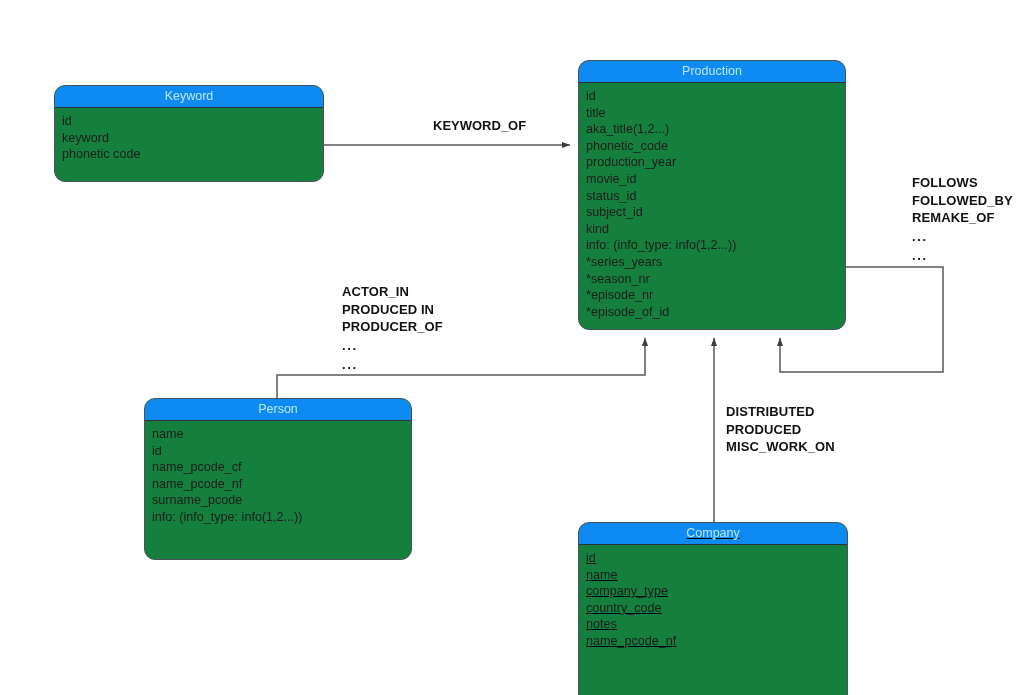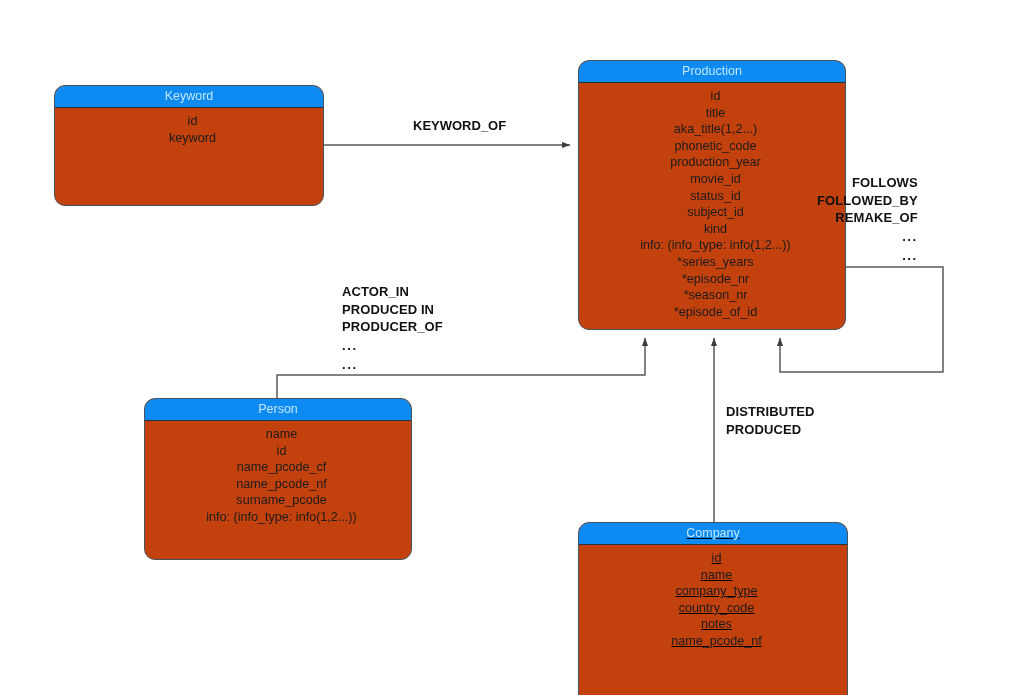--- a/index.html
+++ b/index.html
@@ -20,21 +20,21 @@
     position: absolute;
     left: 0;
     top: 0;
     width: 1024px;
     height: 695px;
   }
   
   .entity {
     position: absolute;
     box-sizing: border-box;
-    background: #c2410c;
+    background: #15803d;
     border: 1.6px solid #49515a;
     border-radius: 11px;
     overflow: hidden;
     z-index: 3;
   }
   .entity-header {
     height: 21px;
     line-height: 21px;
     text-align: center;
     font-size: 12.5px;
@@ -45,21 +45,20 @@
     overflow: hidden;
   }
   .entity-body {
     padding: 5px 0 4px 7px;
   }
   .field {
     font-size: 12.6px;
     line-height: 16.6px;
     color: #1c1c1c;
     white-space: nowrap;
-    text-align: center;
   }
   
   .rel-label {
     position: absolute;
     font-size: 13px;
     font-weight: bold;
     color: #111111;
     line-height: 17.5px;
     letter-spacing: 0.1px;
     white-space: nowrap;
@@ -93,44 +92,45 @@
 
   <path d="M324,145 L570,145" fill="none" stroke="#595959" stroke-width="1.5" marker-end="url(#arrowRight)"></path>
 
   <path d="M277,422 L277,375 L645,375 L645,338" fill="none" stroke="#595959" stroke-width="1.5" marker-end="url(#arrowUp)"></path>
 
   <path d="M714,522 L714,338" fill="none" stroke="#595959" stroke-width="1.5" marker-end="url(#arrowUp)"></path>
 
   <path d="M846,267 L943,267 L943,372 L780,372 L780,338" fill="none" stroke="#595959" stroke-width="1.5" marker-end="url(#arrowUp)"></path>
 </svg>
 
-<div class="entity" style="left:54px; top:85px; width:270px; height:121px;">
+<div class="entity" style="left:54px; top:85px; width:270px; height:97px;">
   <div class="entity-header">Keyword</div>
   <div class="entity-body">
     <div class="field">id</div>
     <div class="field">keyword</div>
+    <div class="field">phonetic code</div>
   </div>
 </div>
 
 <div class="entity" style="left:578px; top:60px; width:268px; height:270px;">
   <div class="entity-header">Production</div>
   <div class="entity-body">
     <div class="field">id</div>
     <div class="field">title</div>
     <div class="field">aka_title(1,2...)</div>
     <div class="field">phonetic_code</div>
     <div class="field">production_year</div>
     <div class="field">movie_id</div>
     <div class="field">status_id</div>
     <div class="field">subject_id</div>
     <div class="field">kind</div>
     <div class="field">info: (info_type: info(1,2...))</div>
     <div class="field">*series_years</div>
+    <div class="field">*season_nr</div>
     <div class="field">*episode_nr</div>
-    <div class="field">*season_nr</div>
     <div class="field">*episode_of_id</div>
   </div>
 </div>
 
 <div class="entity" style="left:144px; top:398px; width:268px; height:162px;">
   <div class="entity-header">Person</div>
   <div class="entity-body">
     <div class="field">name</div>
     <div class="field">id</div>
     <div class="field">name_pcode_cf</div>
@@ -145,34 +145,35 @@
   <div class="entity-body">
     <div class="field">id</div>
     <div class="field">name</div>
     <div class="field">company_type</div>
     <div class="field">country_code</div>
     <div class="field">notes</div>
     <div class="field">name_pcode_nf</div>
   </div>
 </div>
 
-<div class="rel-single" style="left:389px; top:118px;padding-left:24px;">KEYWORD_OF</div>
+<div class="rel-single" style="left:409px; top:118px;padding-left:24px;">KEYWORD_OF</div>
 
 <div class="rel-label" style="left:342px; top:283px;">
   <div>ACTOR_IN</div>
   <div>PRODUCED IN</div>
   <div>PRODUCER_OF</div>
   <div class="ell">...</div>
   <div class="ell">...</div>
 </div>
 
 <div class="rel-label" style="left:726px; top:403px;">
   <div>DISTRIBUTED</div>
   <div>PRODUCED</div>
+  <div>MISC_WORK_ON</div>
 </div>
 
-<div class="rel-label" style="left:817px; top:174px;text-align:right;">
+<div class="rel-label" style="left:912px; top:174px;">
   <div>FOLLOWS</div>
   <div>FOLLOWED_BY</div>
   <div>REMAKE_OF</div>
   <div class="ell">...</div>
   <div class="ell">...</div>
 </div>
 
 </body></html>

